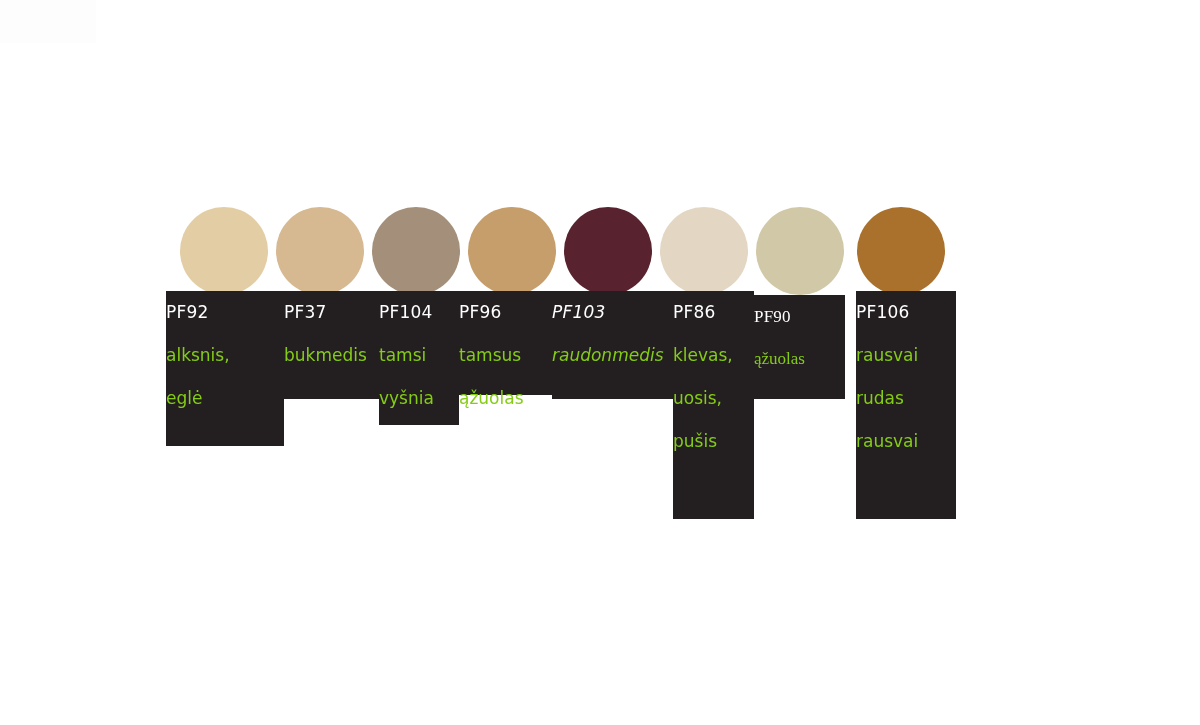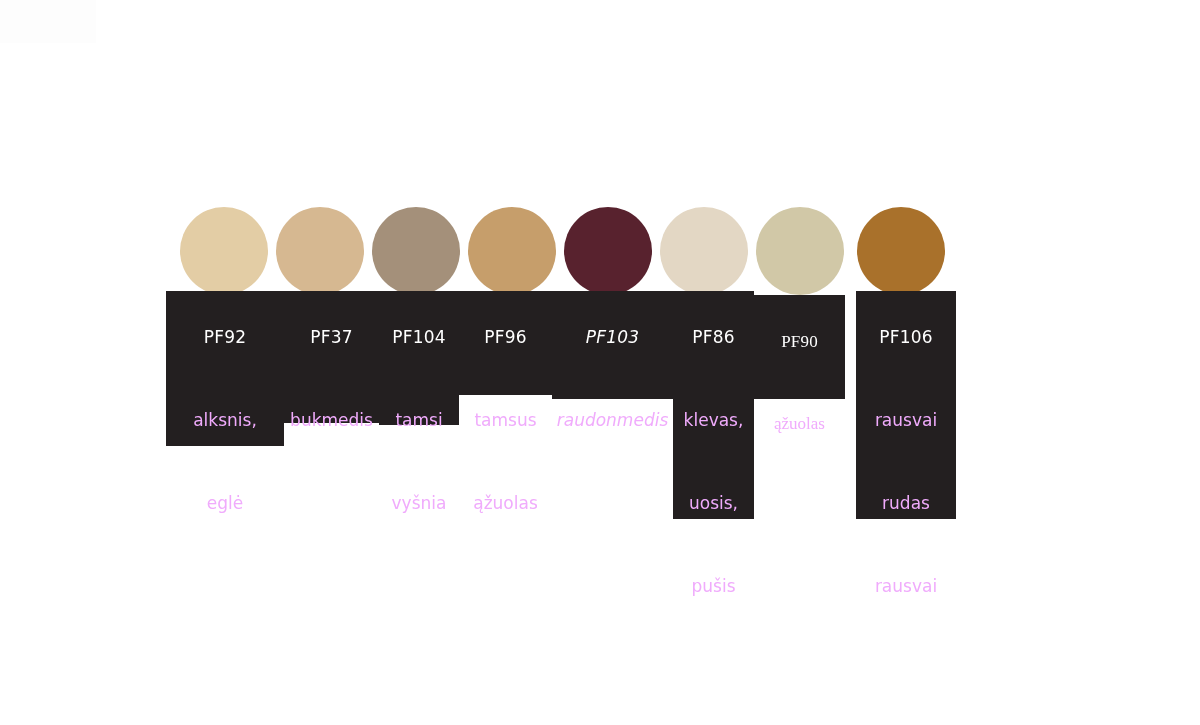--- a/index.html
+++ b/index.html
@@ -57,37 +57,35 @@
     width: 790px;
     height: 190px;
   }
   .label-block {
     position: absolute;
     top: 0;
     background: #231f20;
     box-sizing: border-box;
     display: flex;
     flex-direction: column;
-    align-items: center;
-    padding-top: 37px;
-    gap: 40px;
+    padding-top: 12px;
   }
   .label-block.shifted {
     top: 4px;
   }
   .code {
     color: #ffffff;
     font-size: 17px;
     line-height: 19px;
     letter-spacing: 0.2px;
     white-space: nowrap;
     margin-bottom: 23px;
   }
   .desc-line {
-    color: #f0abfc;
+    color: #84cc16;
     font-size: 17px;
     line-height: 20px;
     white-space: nowrap;
     margin-bottom: 23px;
   }
   .desc-line:last-child {
     margin-bottom: 0;
   }
 </style>
 </head>
@@ -107,21 +105,21 @@
       <div class="swatch" title="PF90" style="left: 576px; background: rgb(209, 200, 167);"></div>
       <div class="swatch" title="PF106" style="left: 677px; background: rgb(169, 113, 43);"></div>
     </div>
 
   <div class="labels-layer" id="labels-layer">
       <div class="label-block" style="left: 0px; width: 118px; height: 155px; background: rgb(35, 31, 32);">
         <div class="code">PF92</div>
         <div class="desc-line">alksnis,</div>
         <div class="desc-line">eglė</div>
       </div>
-      <div class="label-block" style="left: 118px; width: 95px; height: 132px; background: rgb(35, 31, 32);">
+      <div class="label-block" style="left: 118px; width: 95px; height: 108px; background: rgb(35, 31, 32);">
         <div class="code">PF37</div>
         <div class="desc-line">bukmedis</div>
       </div>
       <div class="label-block" style="left: 213px; width: 80px; height: 134px; background: rgb(35, 31, 32);">
         <div class="code">PF104</div>
         <div class="desc-line">tamsi</div>
         <div class="desc-line">vyšnia</div>
       </div>
       <div class="label-block" style="left: 293px; width: 93px; height: 104px; background: rgb(35, 31, 32);">
         <div class="code">PF96</div>

